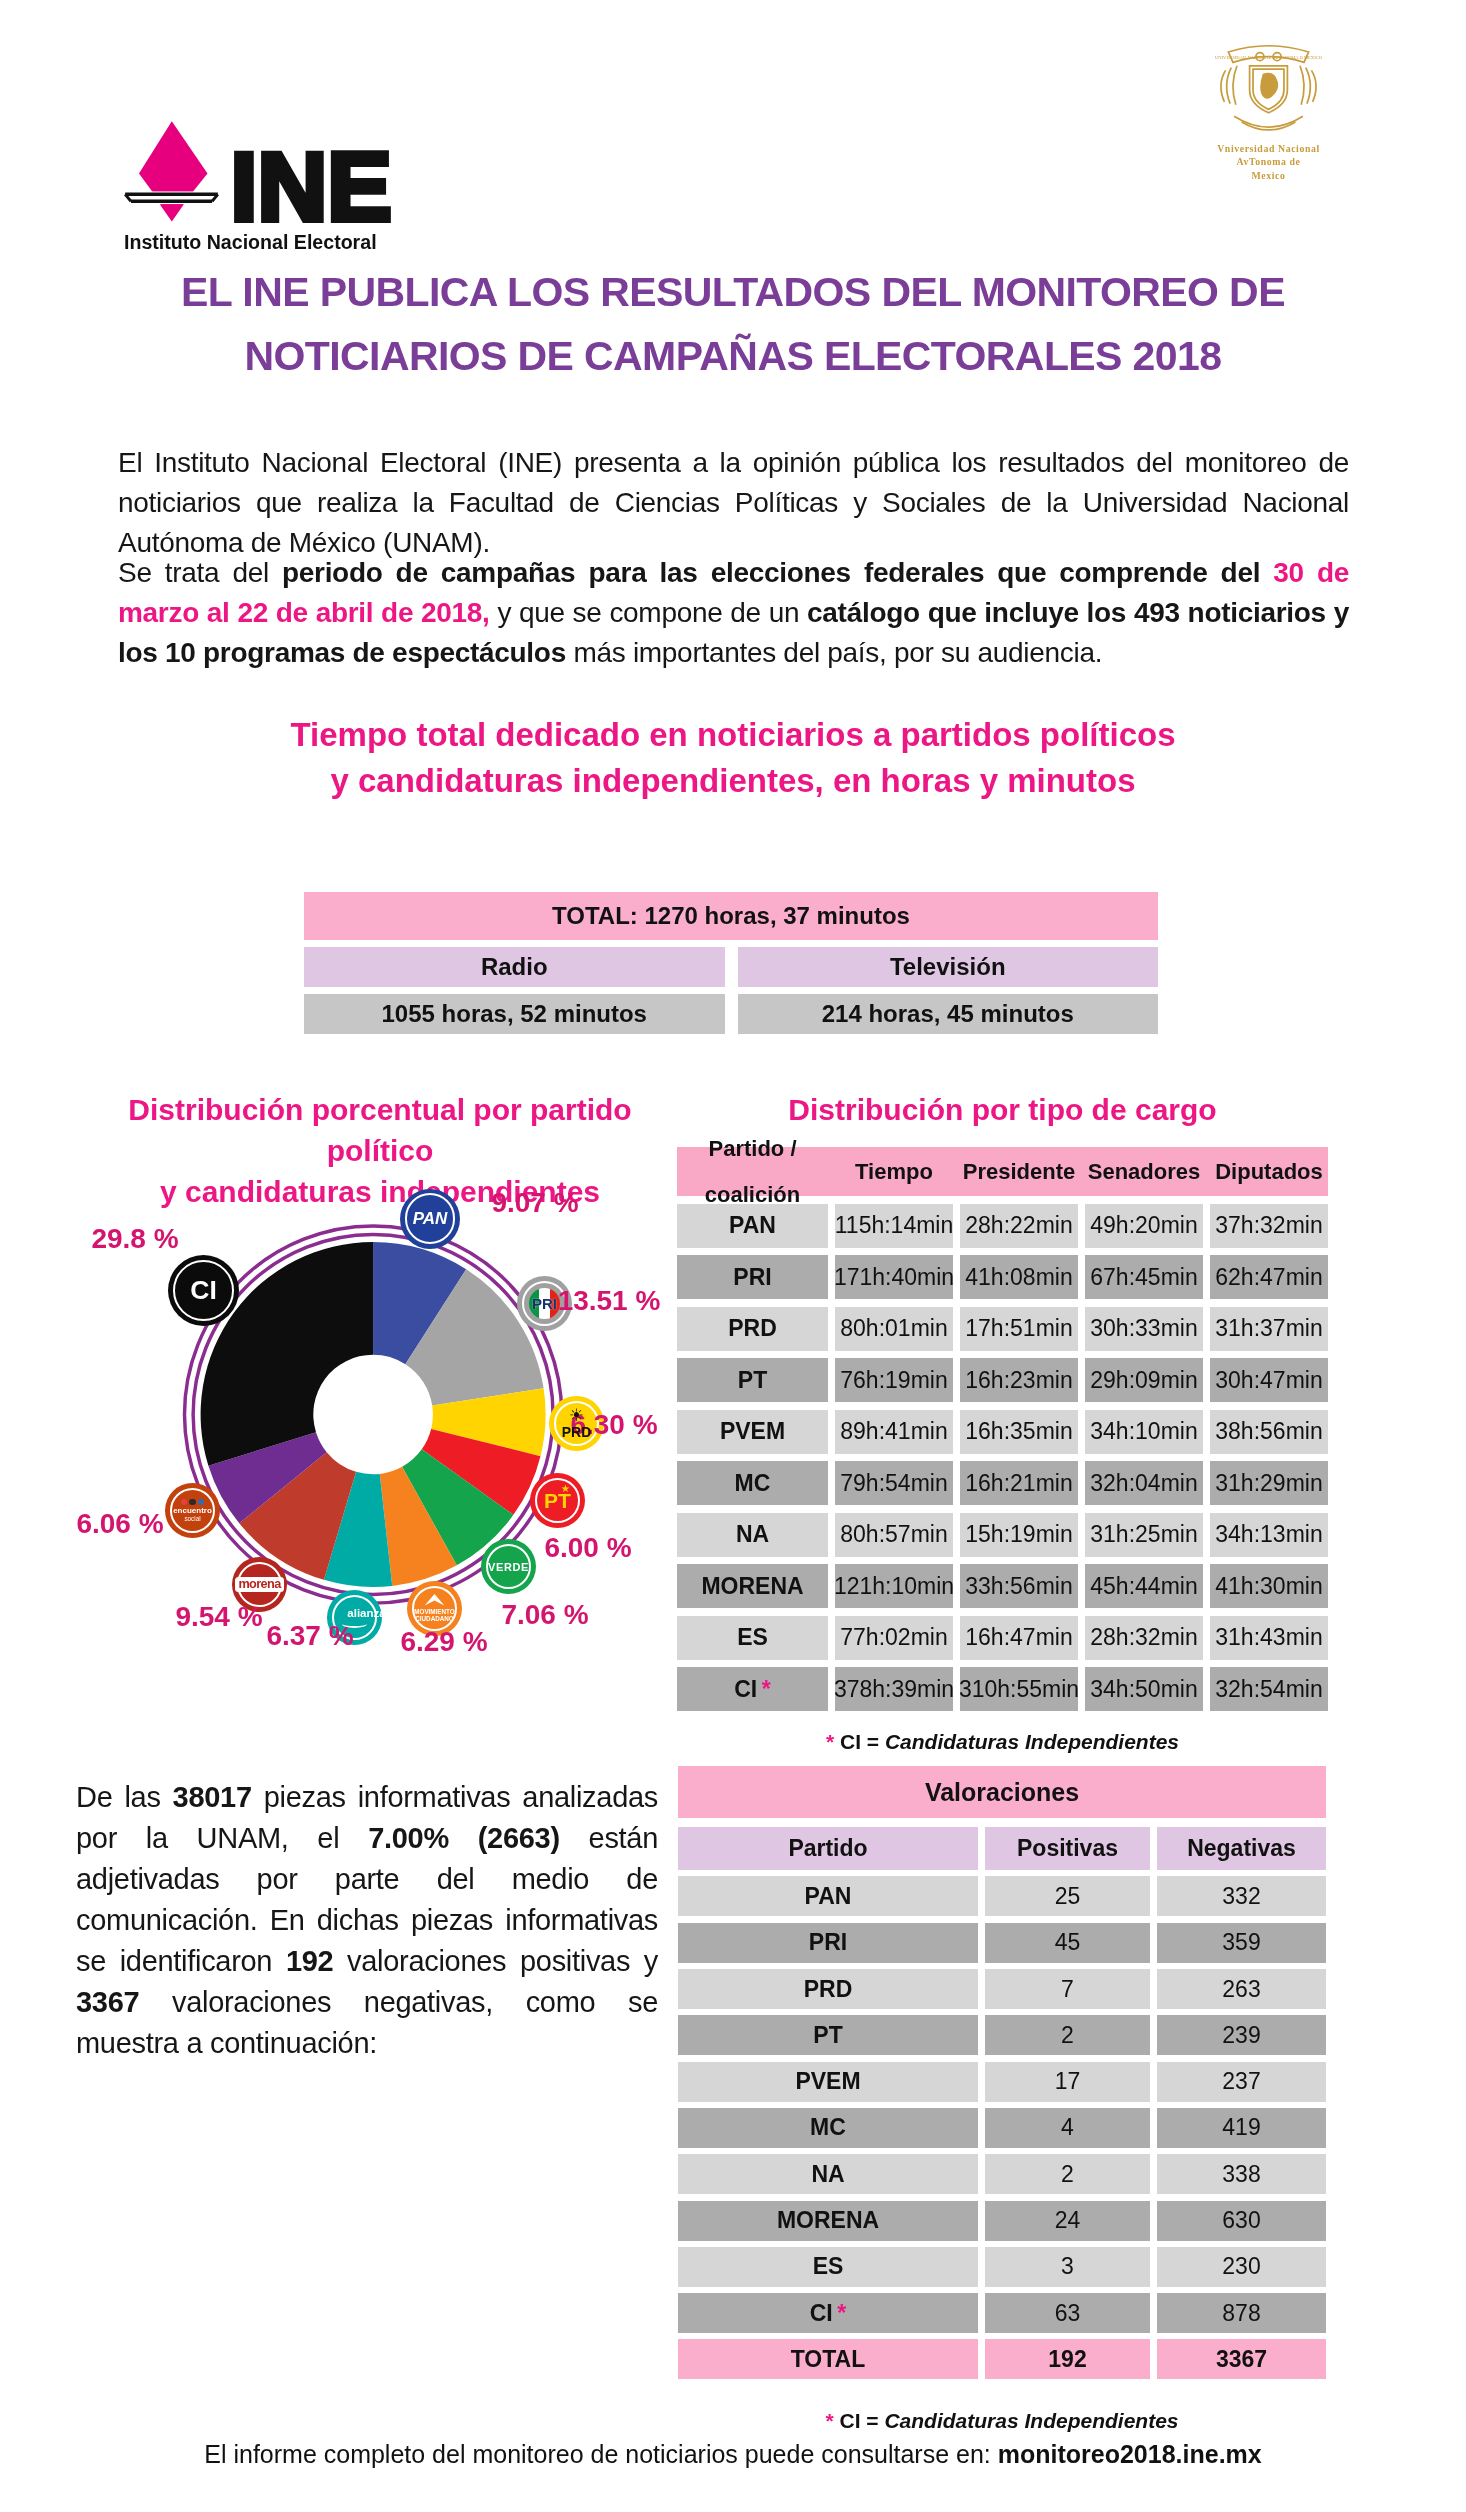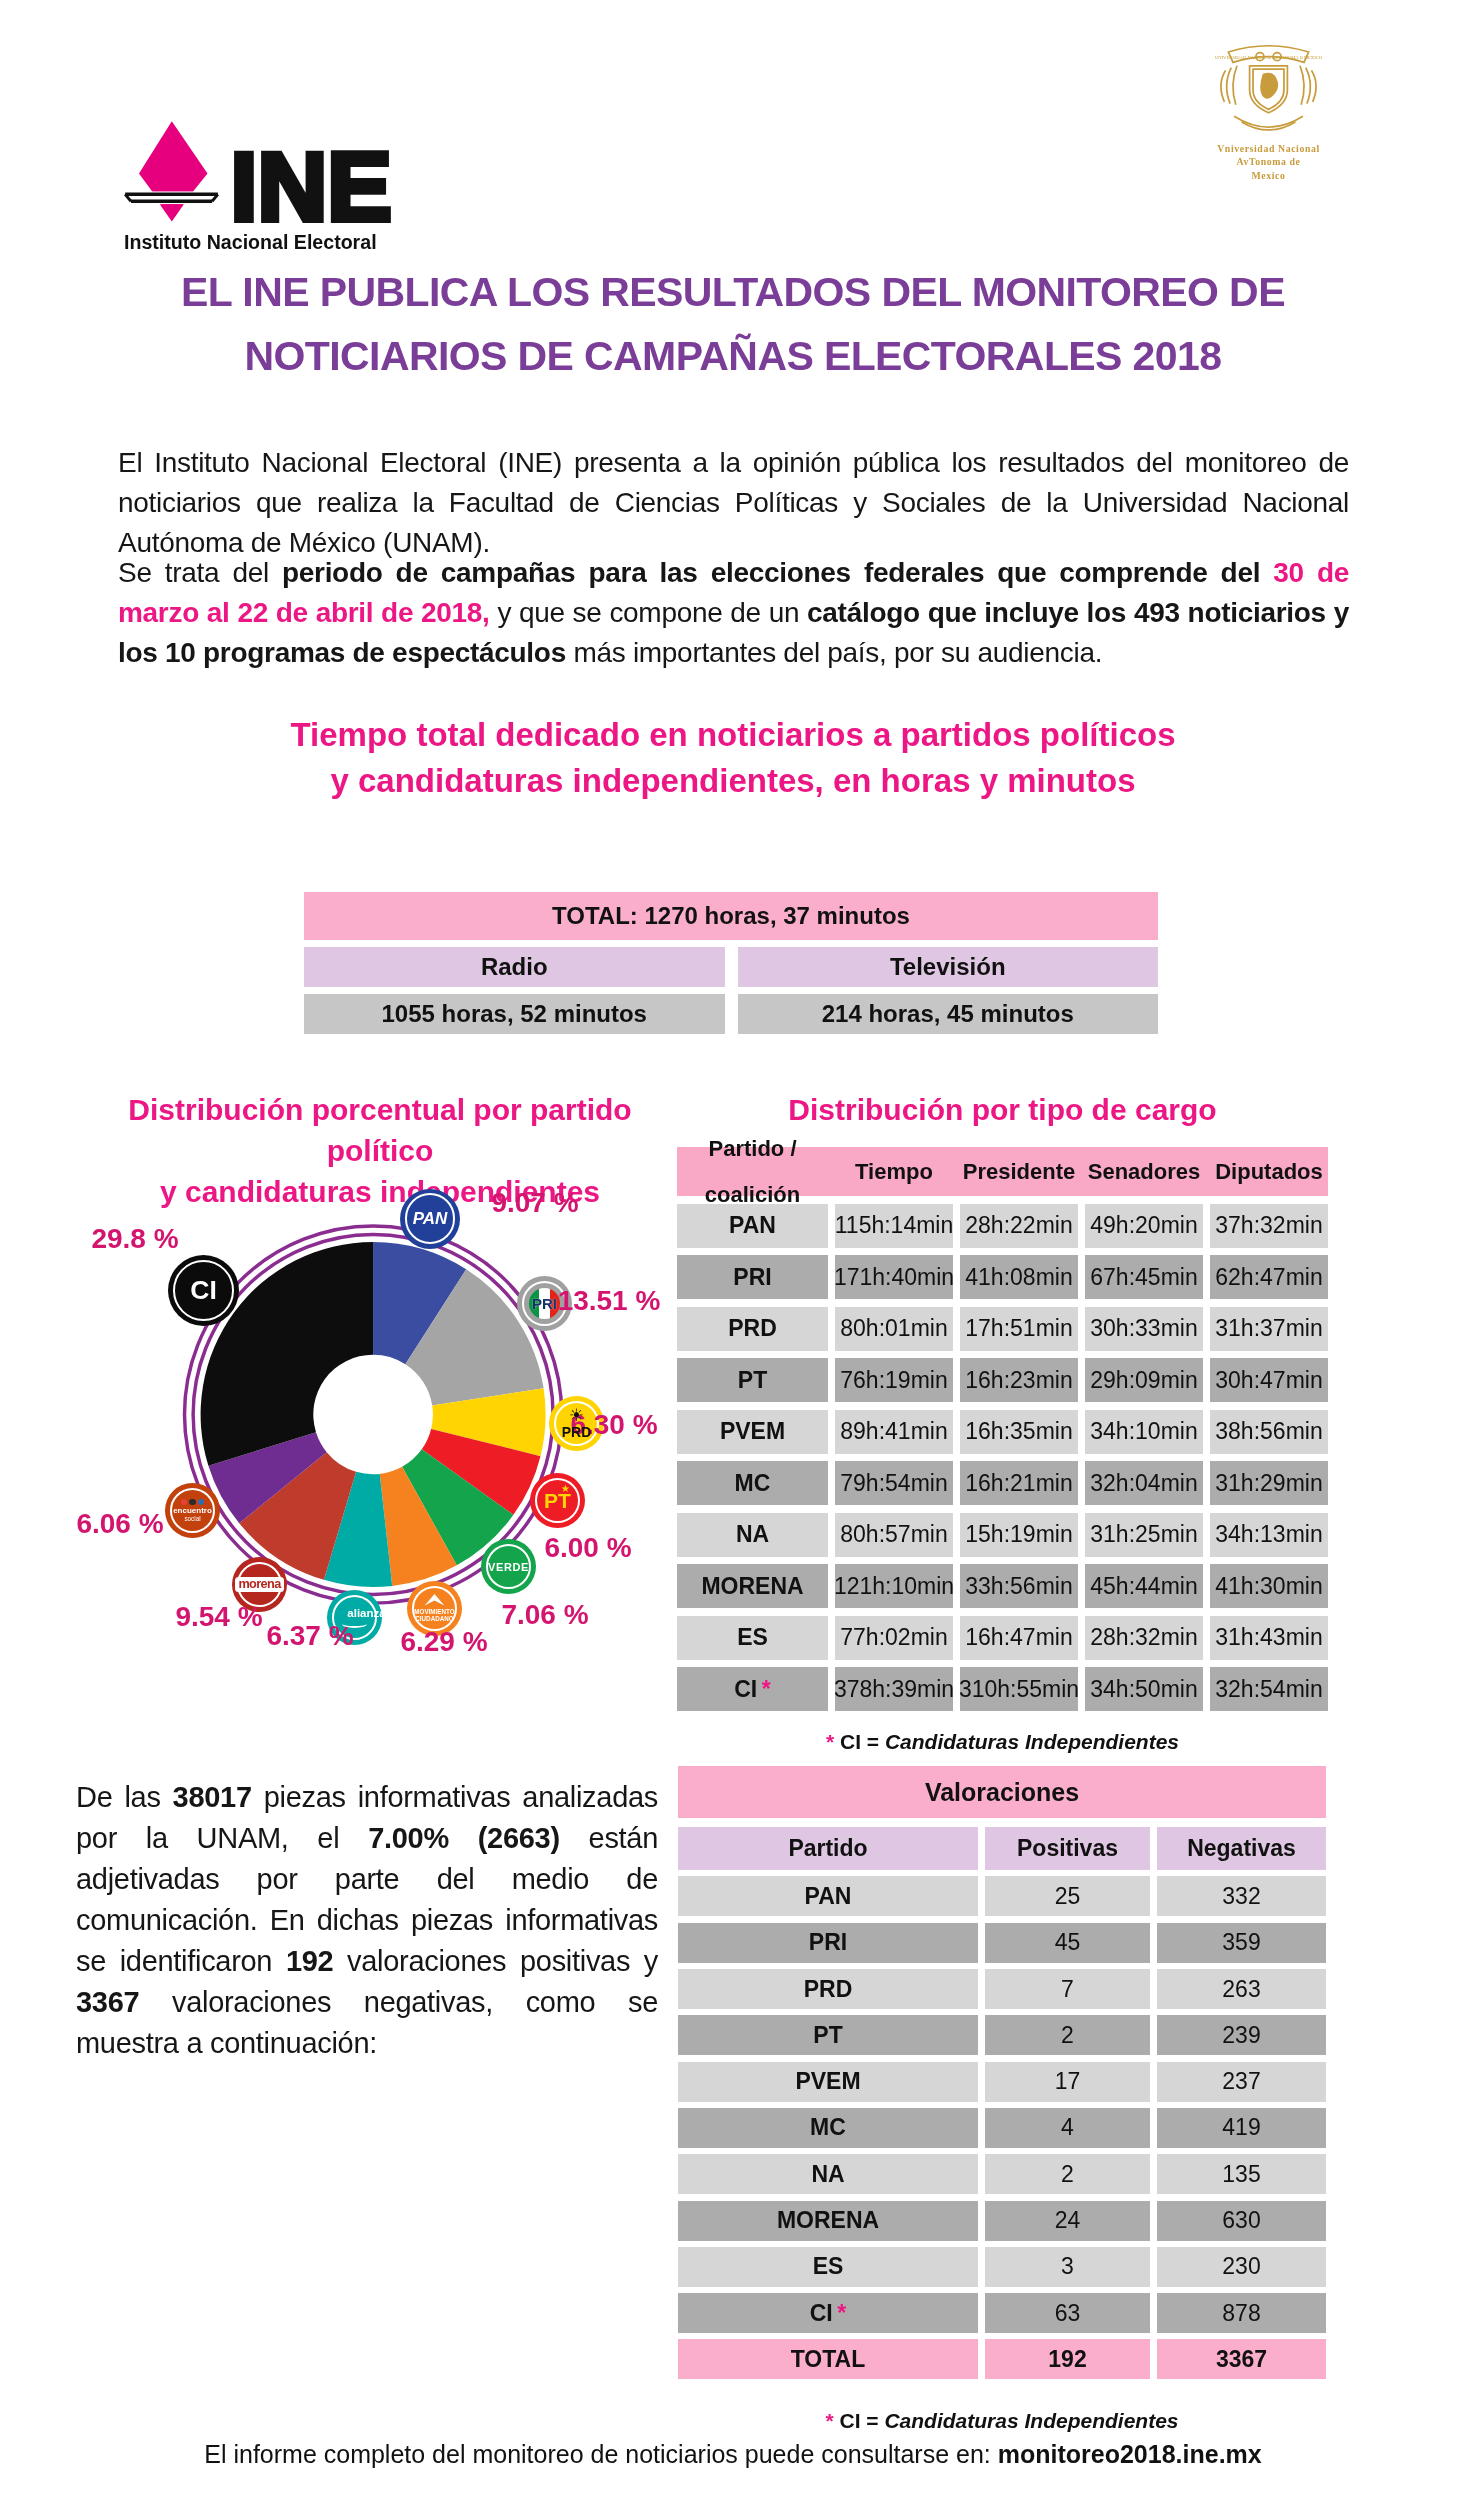--- a/index.html
+++ b/index.html
@@ -407,21 +407,21 @@
         <div class="v3">237</div>
       </div>
       <div class="vrow dark">
         <div class="party v1">MC</div>
         <div class="v2">4</div>
         <div class="v3">419</div>
       </div>
       <div class="vrow light">
         <div class="party v1">NA</div>
         <div class="v2">2</div>
-        <div class="v3">135</div>
+        <div class="v3">338</div>
       </div>
       <div class="vrow dark">
         <div class="party v1">MORENA</div>
         <div class="v2">24</div>
         <div class="v3">630</div>
       </div>
       <div class="vrow light">
         <div class="party v1">ES</div>
         <div class="v2">3</div>
         <div class="v3">230</div>

